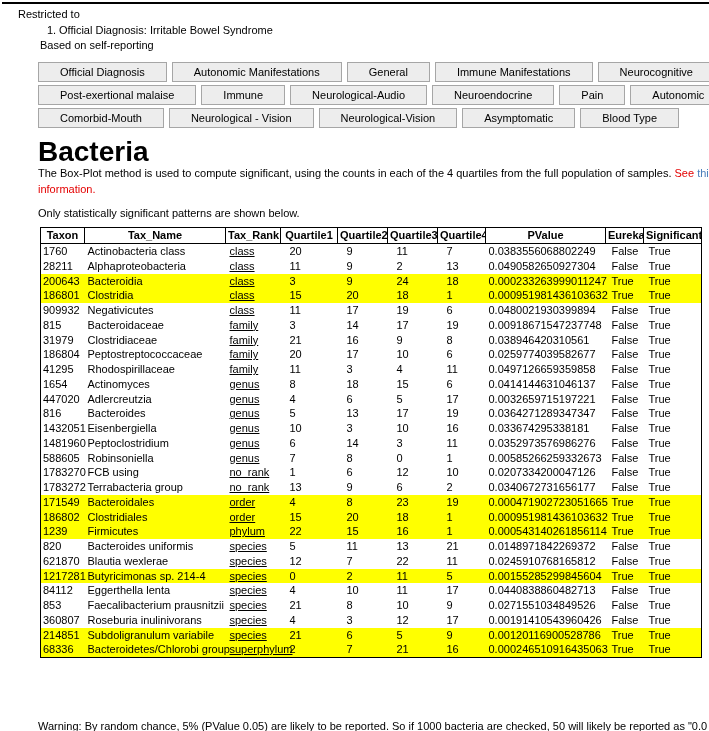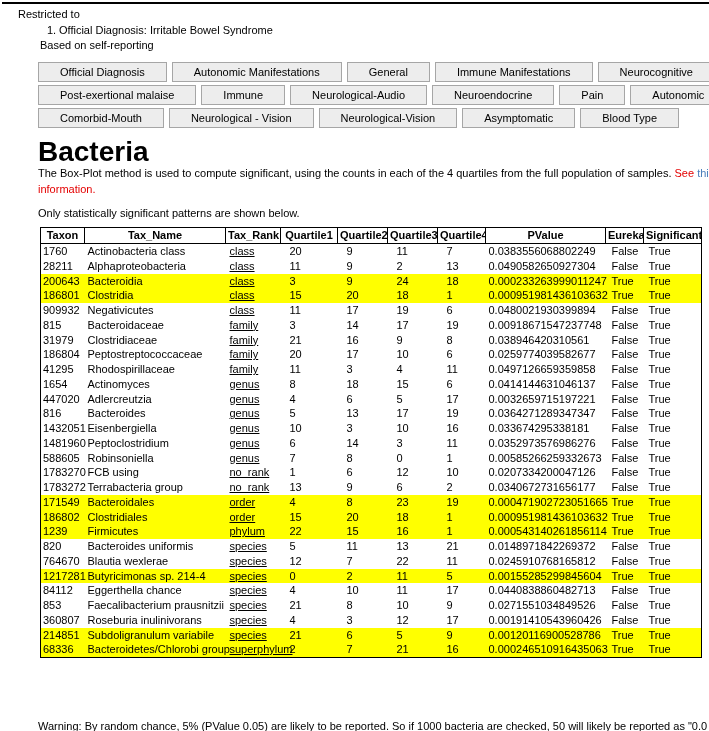--- a/index.html
+++ b/index.html
@@ -369,21 +369,21 @@
           <td class="c-rank">species</td>
           <td class="q">5</td>
           <td class="q">11</td>
           <td class="q">13</td>
           <td class="q">21</td>
           <td>0.0148971842269372</td>
           <td class="c-eureka">False</td>
           <td class="c-sig">True</td>
         </tr>
         <tr>
-          <td class="c-taxon">764670</td>
+          <td class="c-taxon">621870</td>
           <td>Blautia wexlerae</td>
           <td class="c-rank">species</td>
           <td class="q">12</td>
           <td class="q">7</td>
           <td class="q">22</td>
           <td class="q">11</td>
           <td>0.0245910768165812</td>
           <td class="c-eureka">False</td>
           <td class="c-sig">True</td>
         </tr>
@@ -394,21 +394,21 @@
           <td class="q">0</td>
           <td class="q">2</td>
           <td class="q">11</td>
           <td class="q">5</td>
           <td>0.00155285299845604</td>
           <td class="c-eureka">True</td>
           <td class="c-sig">True</td>
         </tr>
         <tr>
           <td class="c-taxon">84112</td>
-          <td>Eggerthella chance</td>
+          <td>Eggerthella lenta</td>
           <td class="c-rank">species</td>
           <td class="q">4</td>
           <td class="q">10</td>
           <td class="q">11</td>
           <td class="q">17</td>
           <td>0.0440838860482713</td>
           <td class="c-eureka">False</td>
           <td class="c-sig">True</td>
         </tr>
         <tr>

